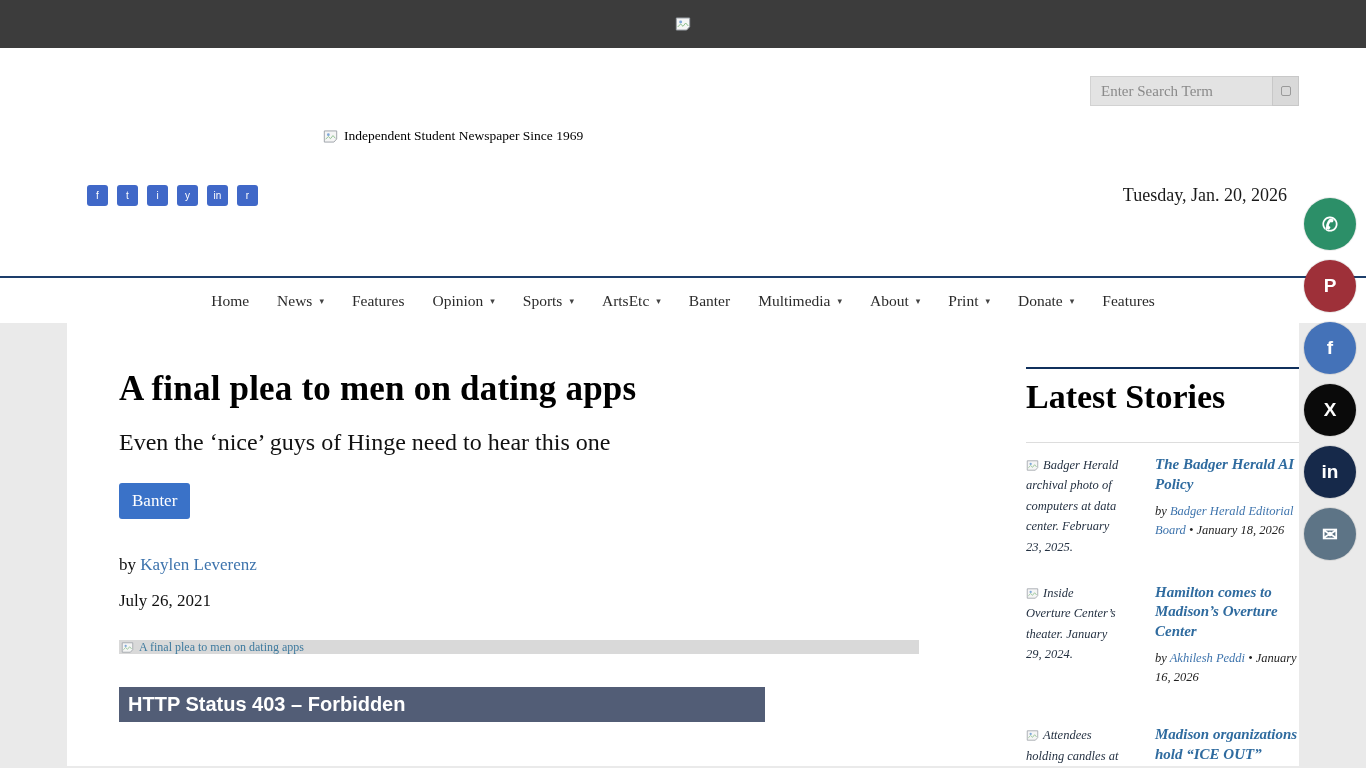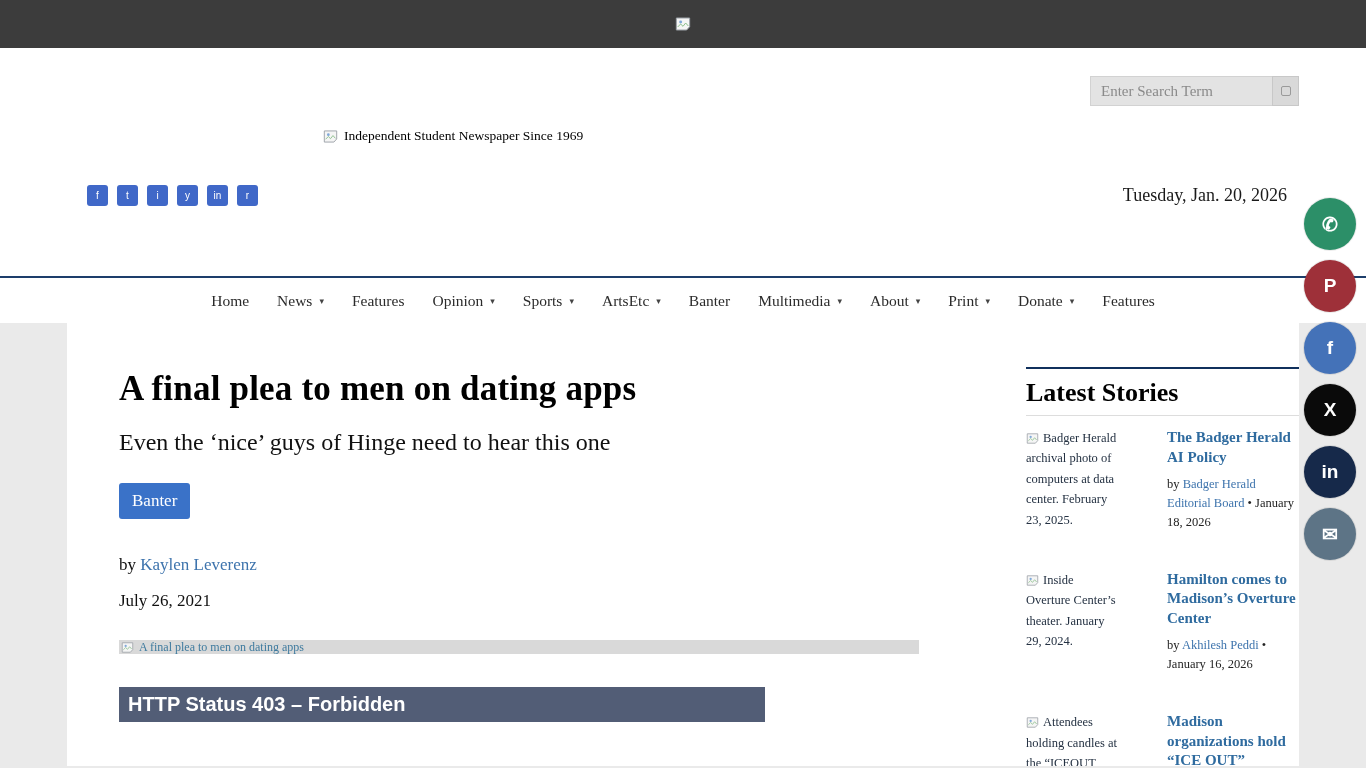--- a/index.html
+++ b/index.html
@@ -70,22 +70,22 @@
 
   .error-frame { width: 646px; background: #a21caf; }
   .error-title {
     margin: 0; background: #525D76; color: #fff;
     font-family: "Liberation Sans", sans-serif; font-size: 20px; font-weight: bold; padding: 6px 9px;
   }
 
   
   .sidebar-col { width: 273px; flex: none; margin-left: 60px; padding-top: 44px; }
   .sidebar-rule { border: none; border-top: 2px solid #10305c; margin: 0 0 9px; }
-  .sidebar-title { font-size: 26px; font-weight: bold; margin: 0 0 12px; color: #000; border-bottom: 1px solid #ddd; padding-bottom: 7px; }
-  .story { display: flex; gap: 12px; margin-bottom: 26px; }
+  .sidebar-title { font-size: 34px; font-weight: bold; margin: 0 0 12px; color: #000; border-bottom: 1px solid #ddd; padding-bottom: 26px; }
+  .story { display: flex; margin-bottom: 26px; font-style: italic; }
   .story-thumb { width: 93px; flex: none; text-decoration: none; }
   .story-thumb .alt-text { font-size: 12.5px; line-height: 1.55; color: #243142; }
   .story-body { flex: 1; min-width: 0; margin-left: 36px; }
   .story-headline { font-size: 15px; font-weight: bold; color: #2f6b9f; line-height: 1.3; text-decoration: none; display: block; }
   .story-byline { font-size: 12.5px; margin-top: 8px; color: #222; line-height: 1.5; }
 
   
   .share-rail { position: absolute; right: 10px; top: 198px; display: flex; flex-direction: column; gap: 10px; }
   .share-btn {
     width: 52px; height: 52px; border-radius: 50%; display: flex; align-items: center; justify-content: center;

